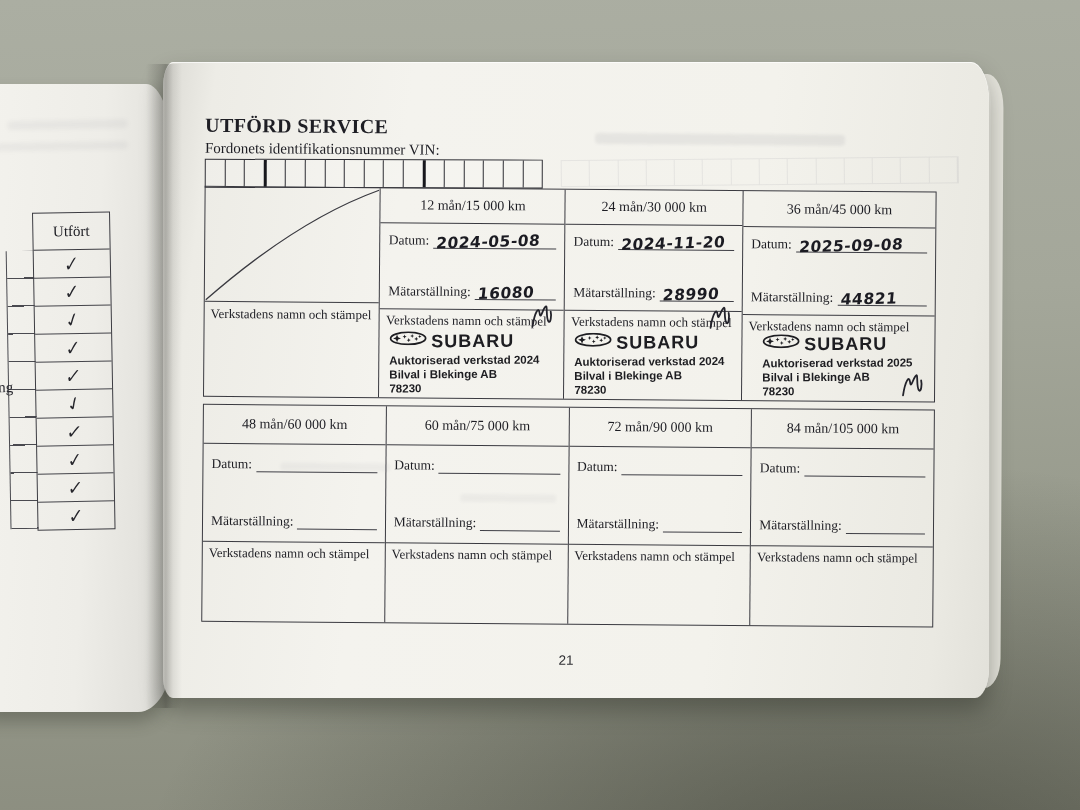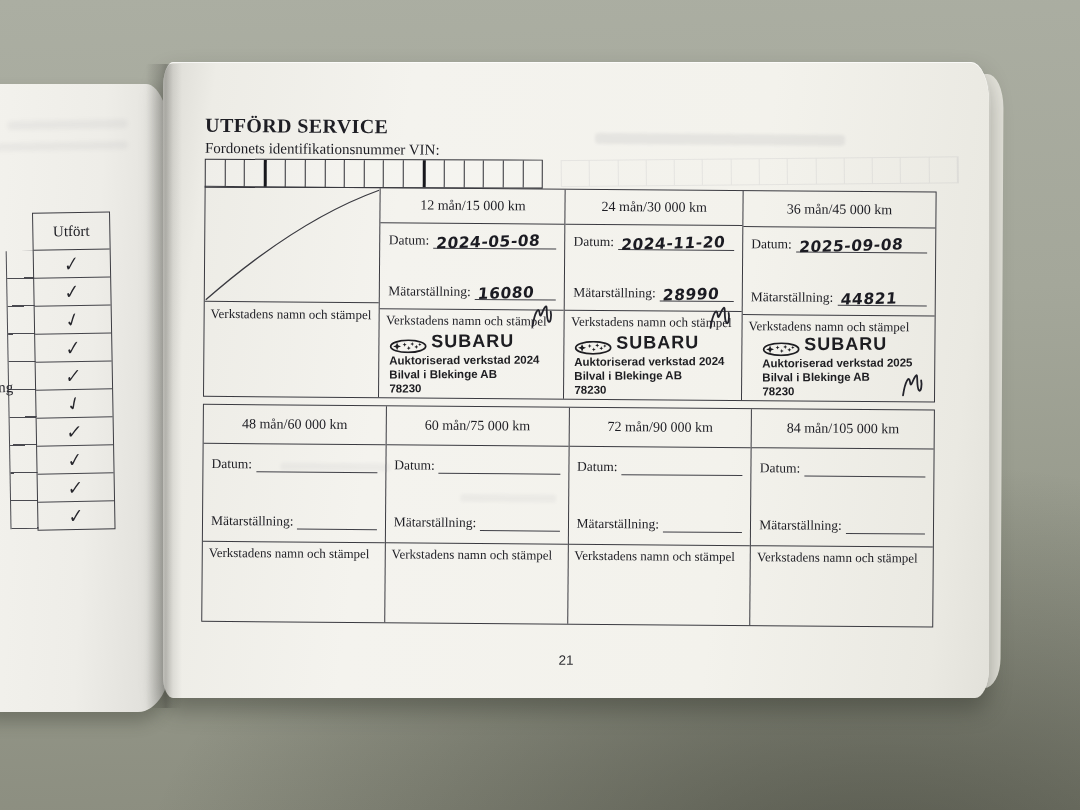--- a/index.html
+++ b/index.html
@@ -88,21 +88,21 @@
   .mid{height:76px;border-bottom:1.2px solid #3a3a40;padding:7px 8px 9px 8px;display:flex;flex-direction:column;justify-content:space-between;}
   .t2 .mid{height:75px;padding:10px 8px 12px 8px;}
   .field{display:flex;align-items:flex-end;font-size:13.5px;white-space:nowrap;}
   .fline{flex:1;border-bottom:1.2px solid #3f3f46;height:17px;margin-left:4px;position:relative;min-width:20px;}
   .hw{position:absolute;left:3px;bottom:-3px;font-family:"DejaVu Sans",sans-serif;font-size:15.5px;font-weight:600;letter-spacing:.5px;transform:rotate(-2deg) skewX(-7deg);color:#1b1b22;white-space:nowrap;}
   .stamprow{flex:1;position:relative;padding:3px 6px;font-size:13px;overflow:visible;}
   .stamp-label{font-size:13px;}
   .col0-label{padding:4px 6px;font-size:13px;}
   .stamp{margin-top:2px;margin-left:4px;font-family:"Liberation Sans",sans-serif;font-weight:700;color:#1d1d21;transform:rotate(-.8deg);line-height:1.22;}
   .stamp.shift{margin-left:14px;margin-top:-1px;}
-  .brandrow{display:flex;align-items:flex-end;gap:4px;font-size:18px;letter-spacing:1px;}
+  .brandrow{display:flex;align-items:flex-start;gap:4px;font-size:18px;letter-spacing:1px;}
   .subaru-oval{width:38px;height:14px;color:#1d1d21;flex:none;}
   .stampline{font-size:11.5px;}
   .sig{position:absolute;width:24px;height:28px;}
   .sig path{stroke:#23232b;fill:none;stroke-width:1.8;stroke-linecap:round;}
   .sig-top{top:-8px;right:10px;}
   .sig-bottom{bottom:2px;right:10px;}
   .rp-pagenum{position:absolute;left:42px;top:588px;width:730px;text-align:center;font-family:"Liberation Sans",sans-serif;font-size:13.5px;color:#2e2e32;}
   
   .spine{position:absolute;left:146px;top:64px;width:36px;height:644px;z-index:5;pointer-events:none;
     background:linear-gradient(to right,rgba(60,60,54,0) 0%,rgba(60,60,54,.22) 42%,rgba(50,50,45,.30) 55%,rgba(60,60,54,.10) 75%,rgba(60,60,54,0) 100%);}

